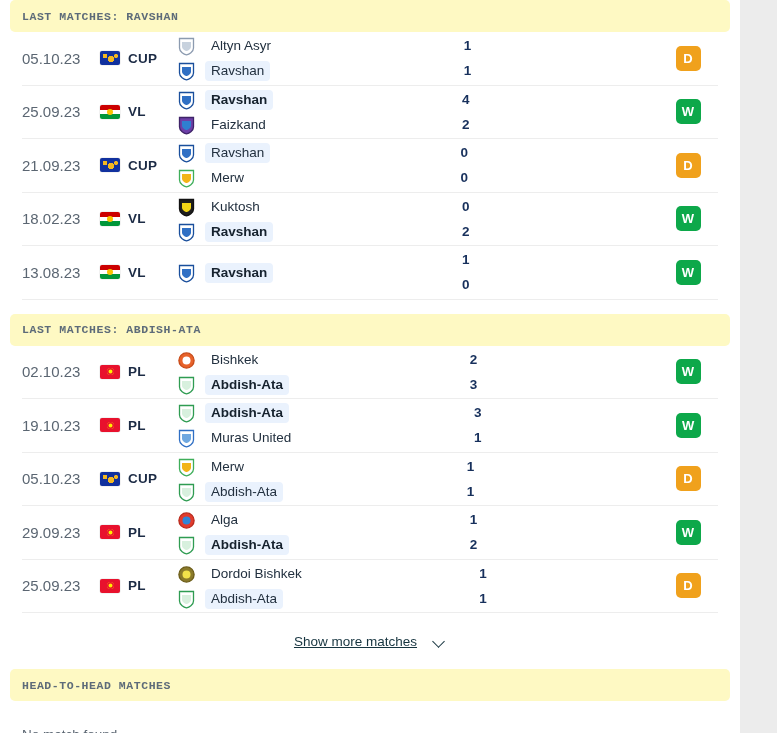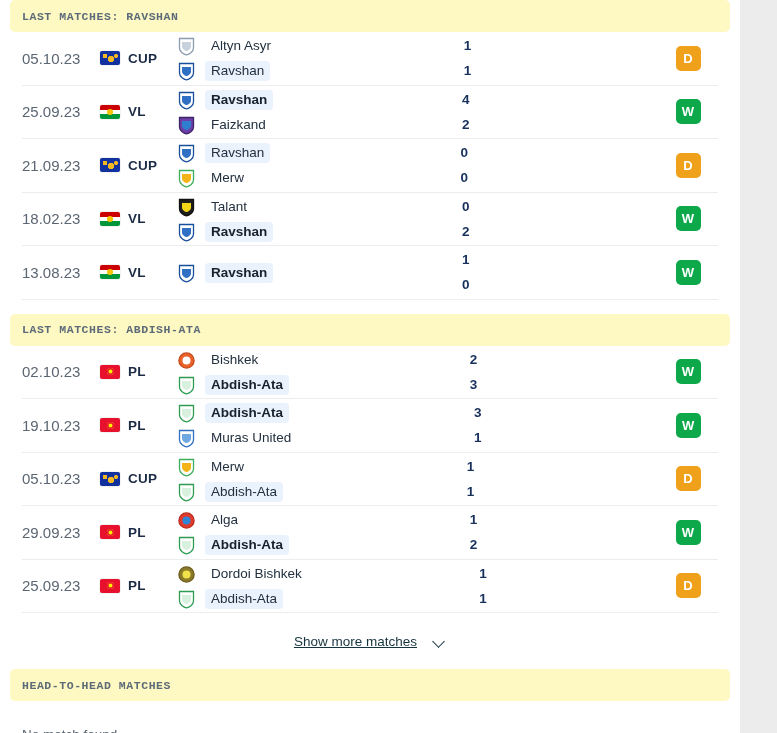--- a/index.html
+++ b/index.html
@@ -333,21 +333,21 @@
               <span class="comp-name">VL</span>
             </div>
             <div class="col-teams">
               <div class="team-line">
                 <span class="crest">
                   <svg viewBox="0 0 17 19">
                     <path d="M1.5 1.5h14v9.5c0 4-4.6 6.4-7 6.9C6.1 17.4 1.5 15 1.5 11z" fill="#1e1e1e" stroke="#111111" stroke-width="1.3"></path>
                     <path d="M4 5h9v4.5c0 2.5-2.9 4.2-4.5 4.6C6.9 13.7 4 12 4 9.5z" fill="#f2d516"></path>
                   </svg>
                 </span>
-                <span class="team-name">Talant</span>
+                <span class="team-name">Kuktosh</span>
               </div>
               <div class="team-line">
                 <span class="crest">
                   <svg viewBox="0 0 17 19">
                     <path d="M1.5 1.5h14v9.5c0 4-4.6 6.4-7 6.9C6.1 17.4 1.5 15 1.5 11z" fill="#ffffff" stroke="#1a4f9c" stroke-width="1.3"></path>
                     <path d="M4 5h9v4.5c0 2.5-2.9 4.2-4.5 4.6C6.9 13.7 4 12 4 9.5z" fill="#2f6fc4"></path>
                   </svg>
                 </span>
                 <span class="team-name hl bold">Ravshan</span>
               </div>

